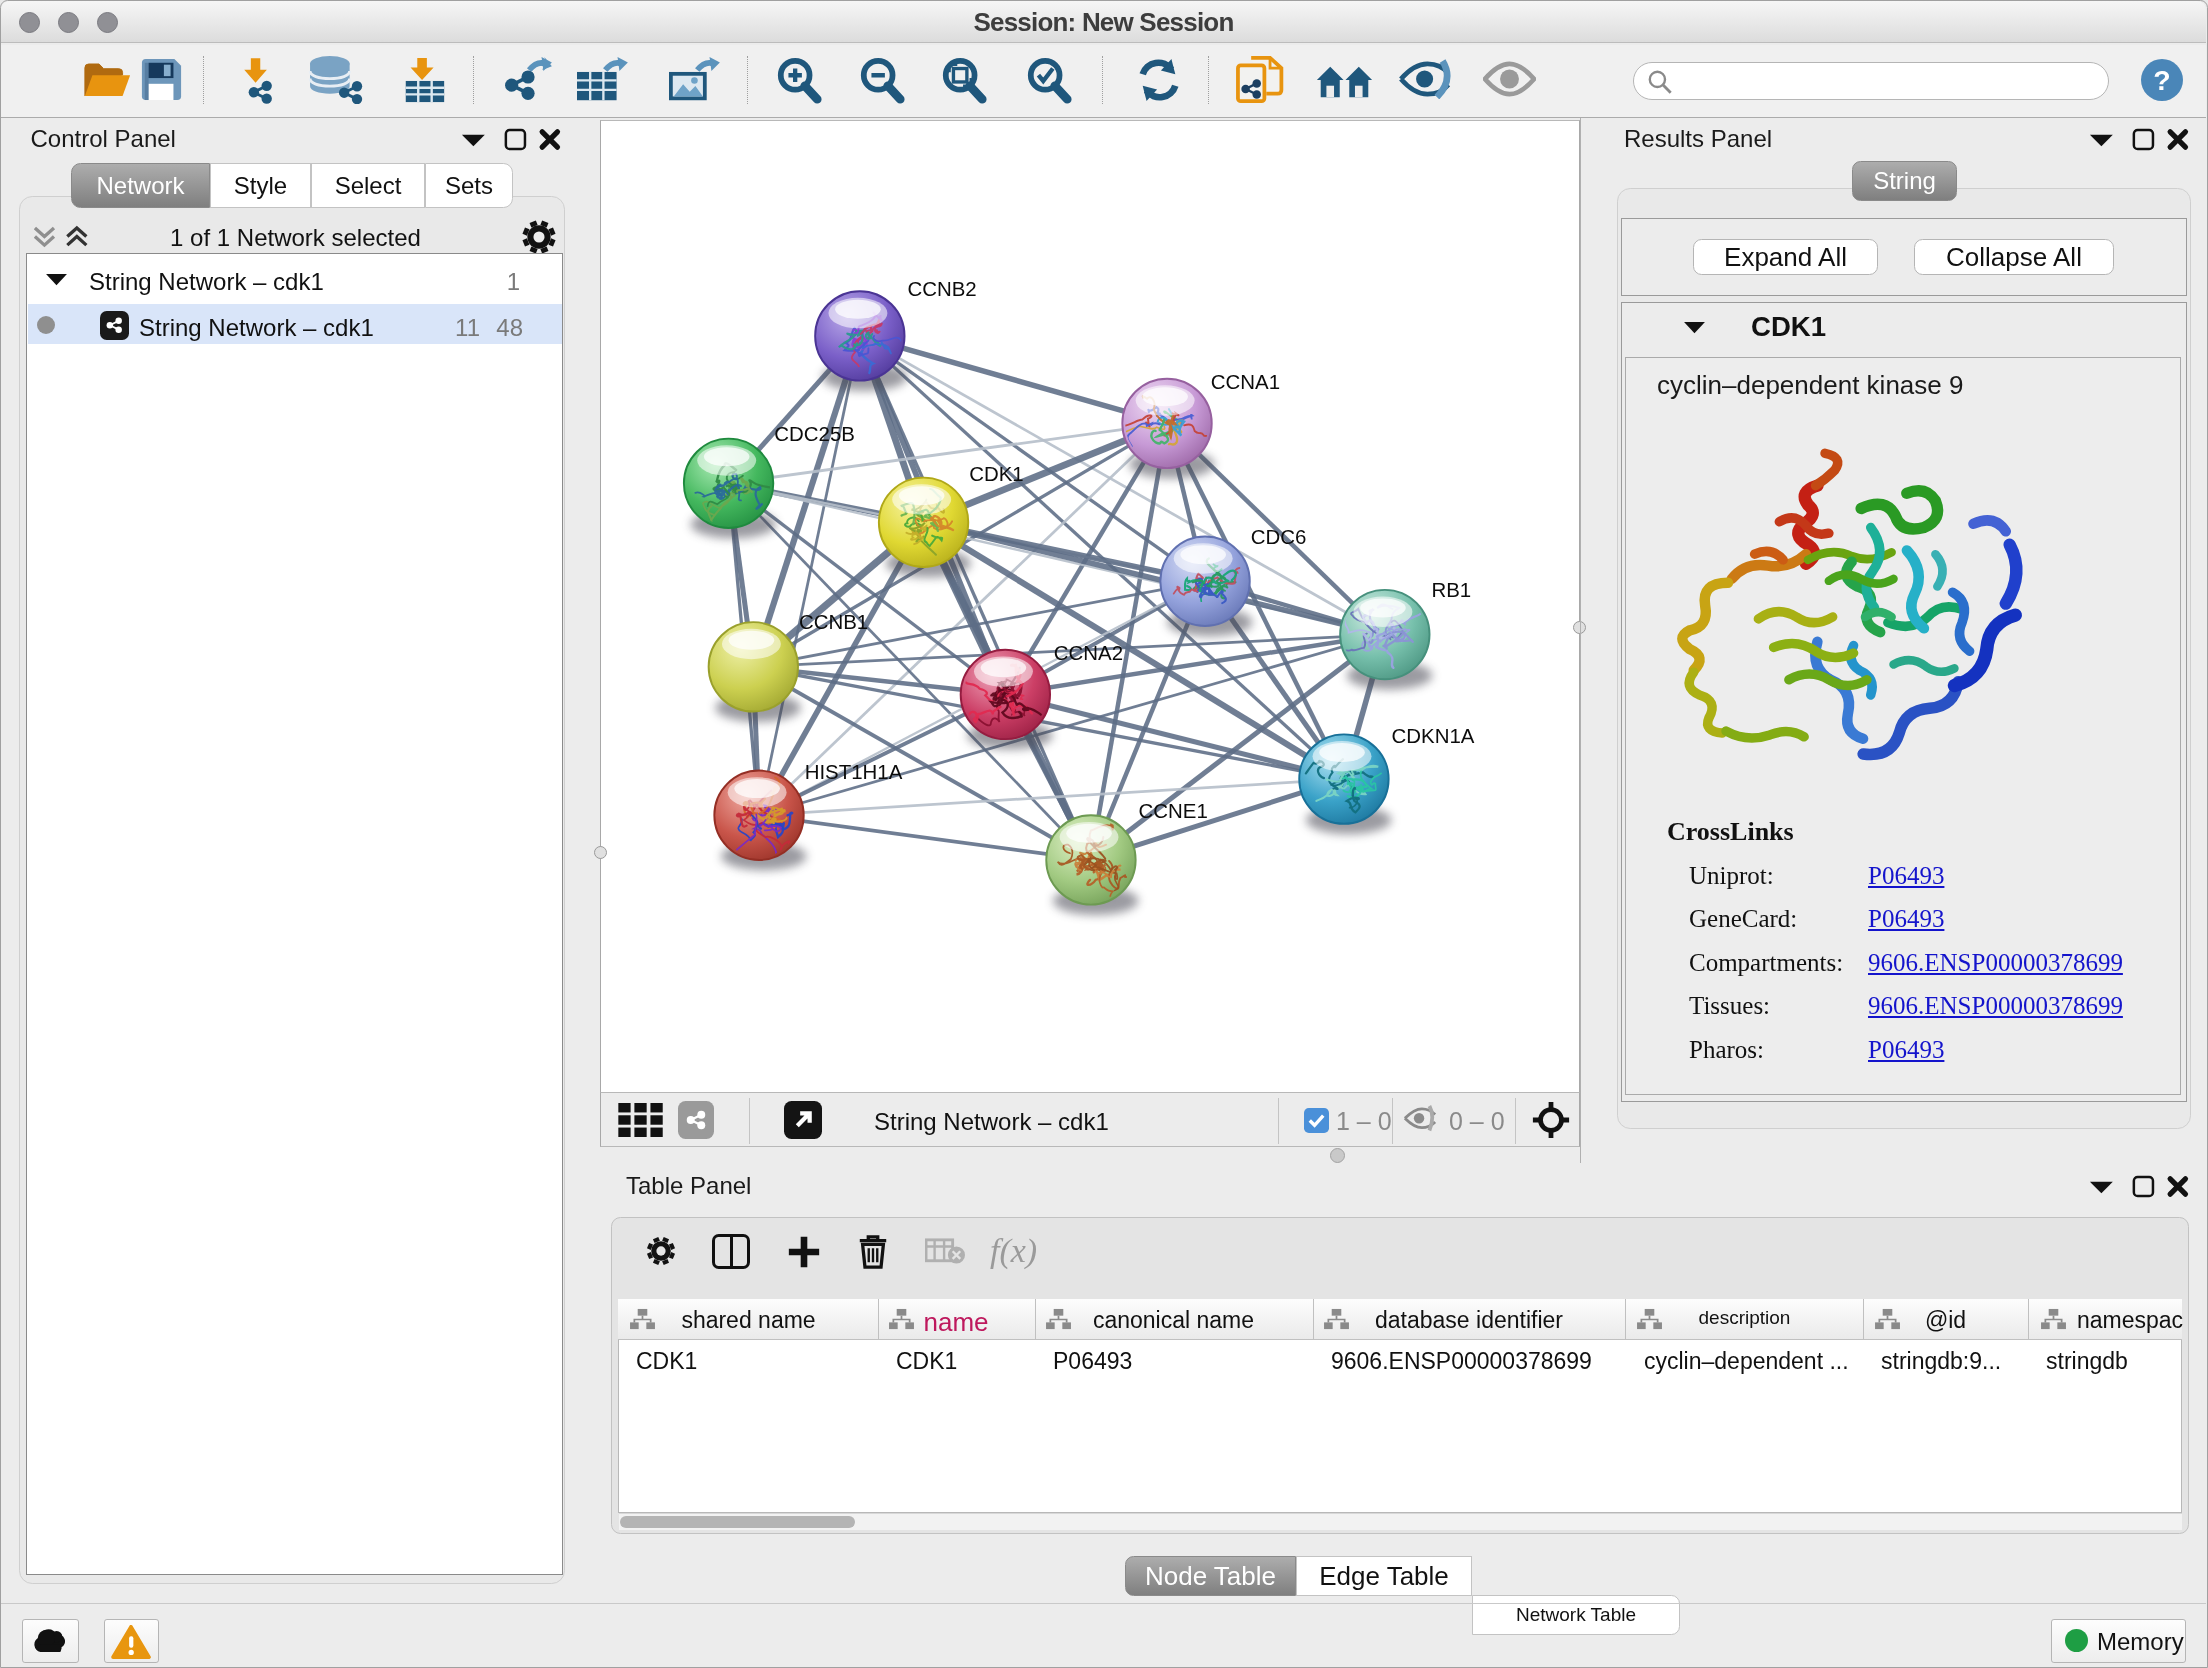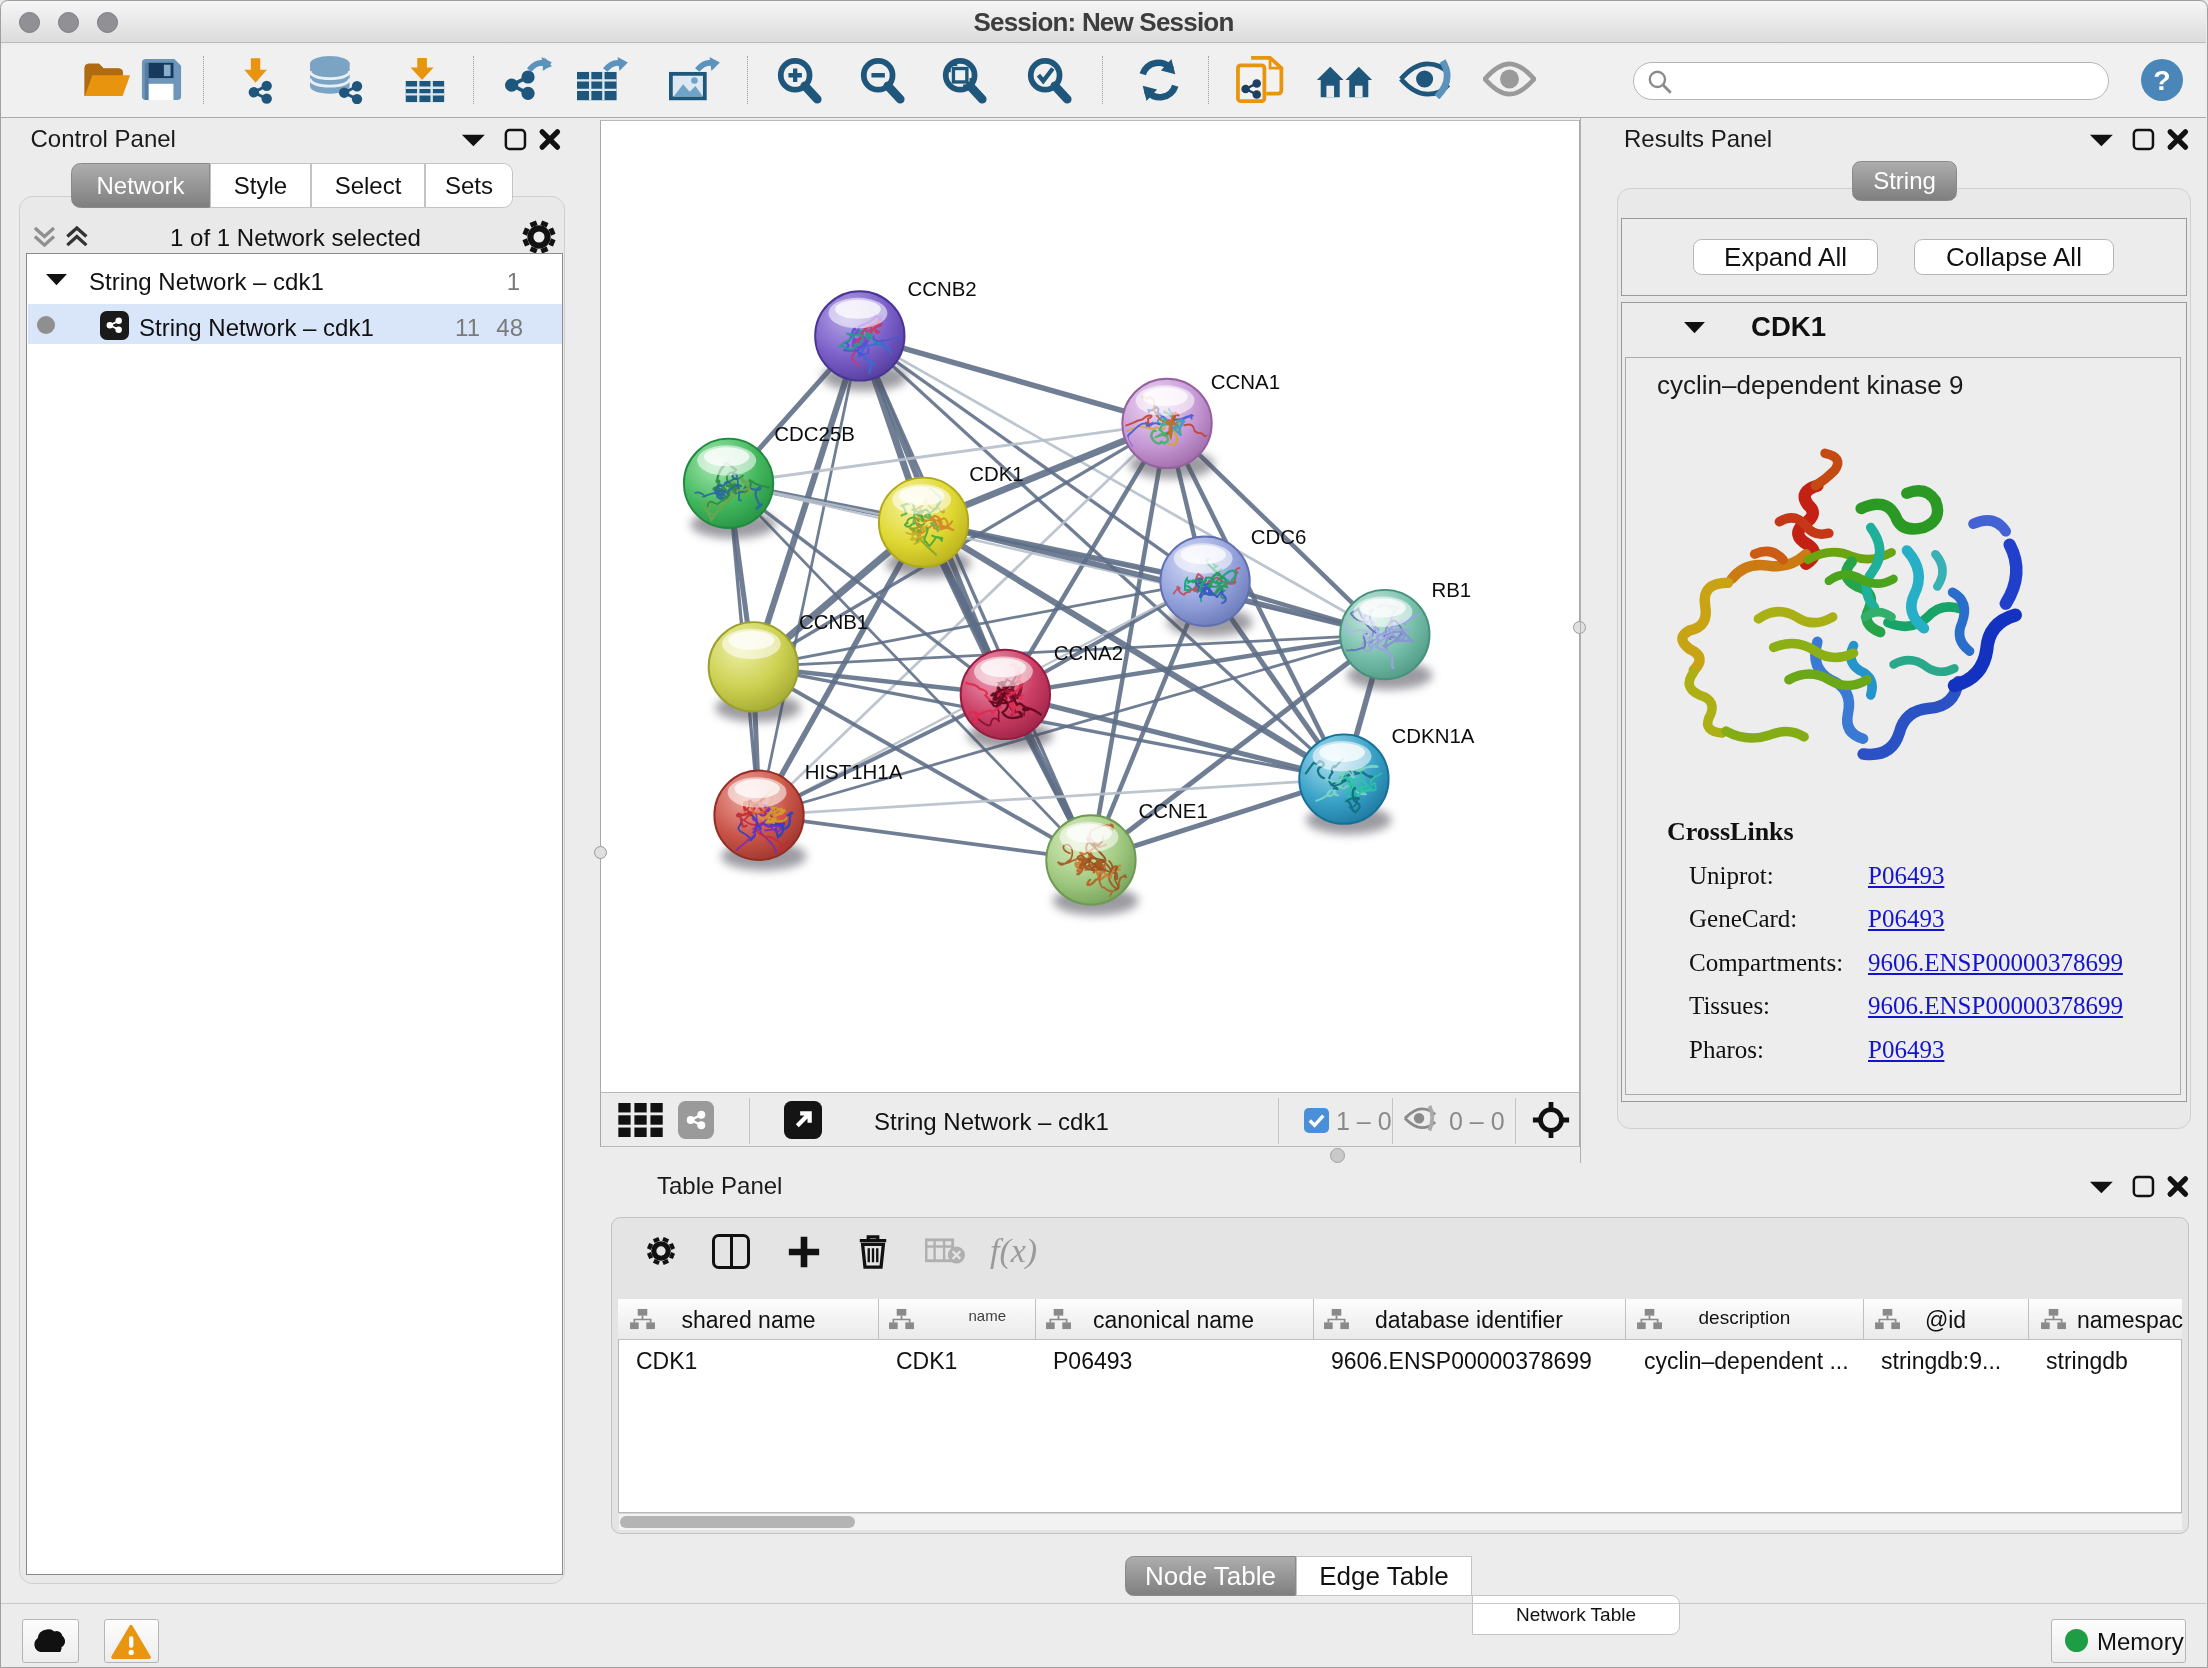--- a/index.html
+++ b/index.html
@@ -687,21 +687,21 @@
     </svg>
 <div class="abs" style="left:1666px;top:816px;font-family:'Liberation Serif',serif;font-size:26px;font-weight:700;color:#111;">CrossLinks</div>
 <div class="abs" style="left:1688px;top:859px;font-family:'Liberation Serif',serif;font-size:25px;line-height:31px;color:#111;width:495px;">
 <div style="margin-bottom:12.4px;">Uniprot: <span style="position:absolute;left:179px;"><a class="lnk">P06493</a></span></div>
 <div style="margin-bottom:12.4px;">GeneCard: <span style="position:absolute;left:179px;"><a class="lnk">P06493</a></span></div>
 <div style="margin-bottom:12.4px;">Compartments: <span style="position:absolute;left:179px;"><a class="lnk">9606.ENSP00000378699</a></span></div>
 <div style="margin-bottom:12.4px;">Tissues: <span style="position:absolute;left:179px;"><a class="lnk">9606.ENSP00000378699</a></span></div>
 <div>Pharos: <span style="position:absolute;left:179px;"><a class="lnk">P06493</a></span></div>
 </div>
 
-<div class="abs panel-title" style="left:656px;top:1171px;">Table Panel</div>
+<div class="abs panel-title" style="left:625px;top:1171px;">Table Panel</div>
 <svg style="position:absolute;left:2087px;top:1173px" width="107" height="25" viewBox="0 0 112 26">
 <polygon points="2,8 26,8 14,20" fill="#111"></polygon>
 <rect x="48" y="3" width="20" height="20" rx="4" fill="none" stroke="#111" stroke-width="2.6"></rect>
 <path d="M86 5 L102 21 M102 5 L86 21" stroke="#111" stroke-width="5.5" stroke-linecap="round"></path>
 </svg>
 <div class="abs" style="left:610px;top:1216px;width:1578px;height:317px;background:#e4e4e4;border:1.9px solid #c2c2c2;border-radius:9.5px;"></div>
 <svg class="abs" style="left:643px;top:1233px" width="34" height="34" viewBox="0 0 36 36">
       <circle cx="18" cy="18" r="10.4" fill="#111"></circle>
       <line x1="27.6" y1="22.0" x2="31.7" y2="23.7" stroke="#111" stroke-width="6.1"></line>
       <line x1="22.0" y1="27.6" x2="23.7" y2="31.7" stroke="#111" stroke-width="6.1"></line>
@@ -739,21 +739,21 @@
 <path d="M13 8 V12 M4.5 15 V12 H21.5 V15" stroke="#8a8a8a" stroke-width="1.8" fill="none"></path>
 </svg>
     <div class="abs" style="left:646px;top:1306px;width:203px;text-align:center;font-size:23px;color:#111;white-space:nowrap;overflow:hidden;">shared name</div>
     <div class="abs" style="left:877px;top:1298px;width:0;height:41px;border-left:1.9px solid #c0c0c0;"></div>
     <svg style="position:absolute;left:888px;top:1307px" width="25" height="23" viewBox="0 0 26 24">
 <rect x="8" y="1" width="10" height="7" fill="#8a8a8a"></rect>
 <rect x="0" y="15" width="9" height="7" fill="#8a8a8a"></rect>
 <rect x="17" y="15" width="9" height="7" fill="#8a8a8a"></rect>
 <path d="M13 8 V12 M4.5 15 V12 H21.5 V15" stroke="#8a8a8a" stroke-width="1.8" fill="none"></path>
 </svg>
-    <div class="abs" style="left:905px;top:1306px;width:100px;text-align:right;font-size:15px;color:#404040;white-space:nowrap;overflow:hidden;">name</div>
+    <div class="abs" style="left:905px;top:1306px;width:100px;text-align:center;font-size:26px;color:#be185d;white-space:nowrap;overflow:hidden;">name</div>
     <div class="abs" style="left:1034px;top:1298px;width:0;height:41px;border-left:1.9px solid #c0c0c0;"></div>
     <svg style="position:absolute;left:1045px;top:1307px" width="25" height="23" viewBox="0 0 26 24">
 <rect x="8" y="1" width="10" height="7" fill="#8a8a8a"></rect>
 <rect x="0" y="15" width="9" height="7" fill="#8a8a8a"></rect>
 <rect x="17" y="15" width="9" height="7" fill="#8a8a8a"></rect>
 <path d="M13 8 V12 M4.5 15 V12 H21.5 V15" stroke="#8a8a8a" stroke-width="1.8" fill="none"></path>
 </svg>
     <div class="abs" style="left:1062px;top:1306px;width:221px;text-align:center;font-size:23px;color:#111;white-space:nowrap;overflow:hidden;">canonical name</div>
     <div class="abs" style="left:1312px;top:1298px;width:0;height:41px;border-left:1.9px solid #c0c0c0;"></div>
     <svg style="position:absolute;left:1323px;top:1307px" width="25" height="23" viewBox="0 0 26 24">

